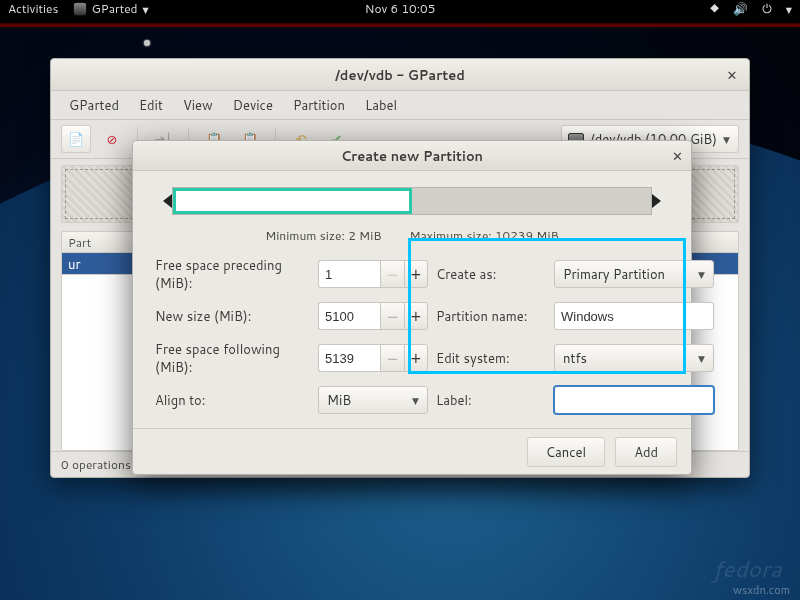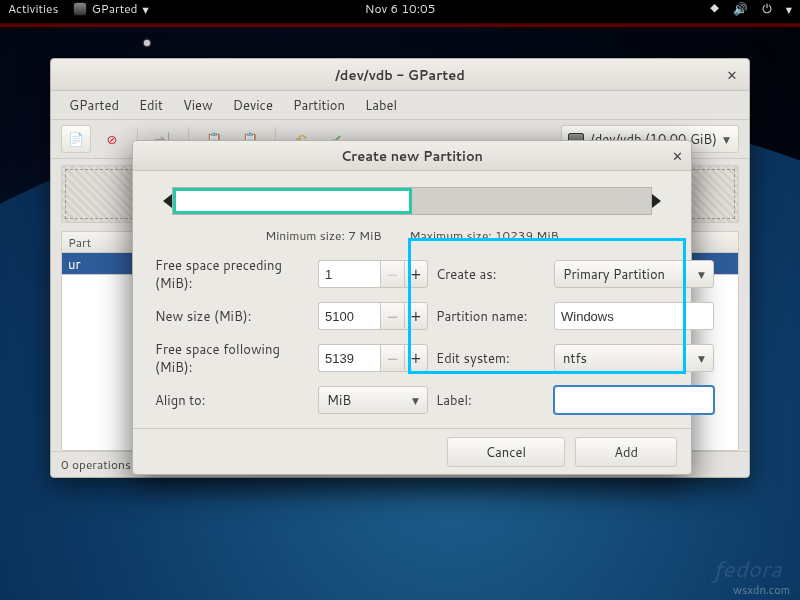--- a/index.html
+++ b/index.html
@@ -76,21 +76,21 @@
   .spin input { width:62px; border:1px solid #c9c6bf; border-right:none; padding:0 6px; font-size:13px; background:#fff; color:#333; outline:none; border-radius:3px 0 0 3px;}
   .spin .btn { width:24px; border:1px solid #c9c6bf; display:flex; align-items:center; justify-content:center; background:linear-gradient(#fbfaf7,#e7e5df); color:#333; font-size:15px;}
   .spin .btn.minus { border-right:none; color:#b7b4ad;}
   .spin .btn.plus  { border-radius:0 3px 3px 0;}
   .spin.disabledminus .btn.minus{ color:#cfcdc6;}
   .combo { height:28px; border:1px solid #c9c6bf; border-radius:3px; background:linear-gradient(#fbfaf7,#e7e5df); display:flex; align-items:center; justify-content:space-between; padding:12px 8px; color:#333;}
   .combo .chev{font-size:9px;color:#555;}
   .txt { height:28px; border:1px solid #c9c6bf; border-radius:3px; background:#fff; padding:0 6px; font-size:13px; color:#333; outline:none;}
   .txt.focus { border:1px solid #3b7fc4; box-shadow:0 0 0 1px #3b7fc4;}
   .dlg-foot { height:46px; border-top:1px solid #cfcdc6; display:flex; align-items:center; justify-content:flex-end; gap:10px; padding:0 14px;}
-  .pbtn { height:30px; padding:0 38px; border:1px solid #cfcdc6; border-radius:3px; background:linear-gradient(#fbfaf7,#e7e5df); color:#333; font-size:13px; display:flex; align-items:center;}
+  .pbtn { height:30px; padding:0 18px; border:1px solid #cfcdc6; border-radius:3px; background:linear-gradient(#fbfaf7,#e7e5df); color:#333; font-size:13px; display:flex; align-items:center;}
   .highlight-box { position:absolute; border:3px solid #00c4ff; pointer-events:none;}
   .hb1 { left:408px; top:238px; width:278px; height:136px;}
 </style>
 </head>
 <body>
 
 <div class="planet"></div>
 <div class="moon"></div>
 <div class="fedora">fedora</div>
 <div class="watermark">wsxdn.com</div>
@@ -163,21 +163,21 @@
     <span class="close">✕</span>
   </div>
   <div class="dlg-slider">
     <div class="handle hL"></div>
     <div class="track">
       <div class="used"></div>
     </div>
     <div class="handle hR"></div>
   </div>
   <div class="sizes">
-    <span>Minimum size: 7 MiB</span>
+    <span>Minimum size: 2 MiB</span>
     <span>Maximum size: 10239 MiB</span>
   </div>
 
   <div class="grid">
 
     <div class="lbl">Free space preceding (MiB):</div>
     <div class="spin disabledminus">
       <input value="1" style="">
       <div class="btn minus">−</div>
       <div class="btn plus">+</div>

